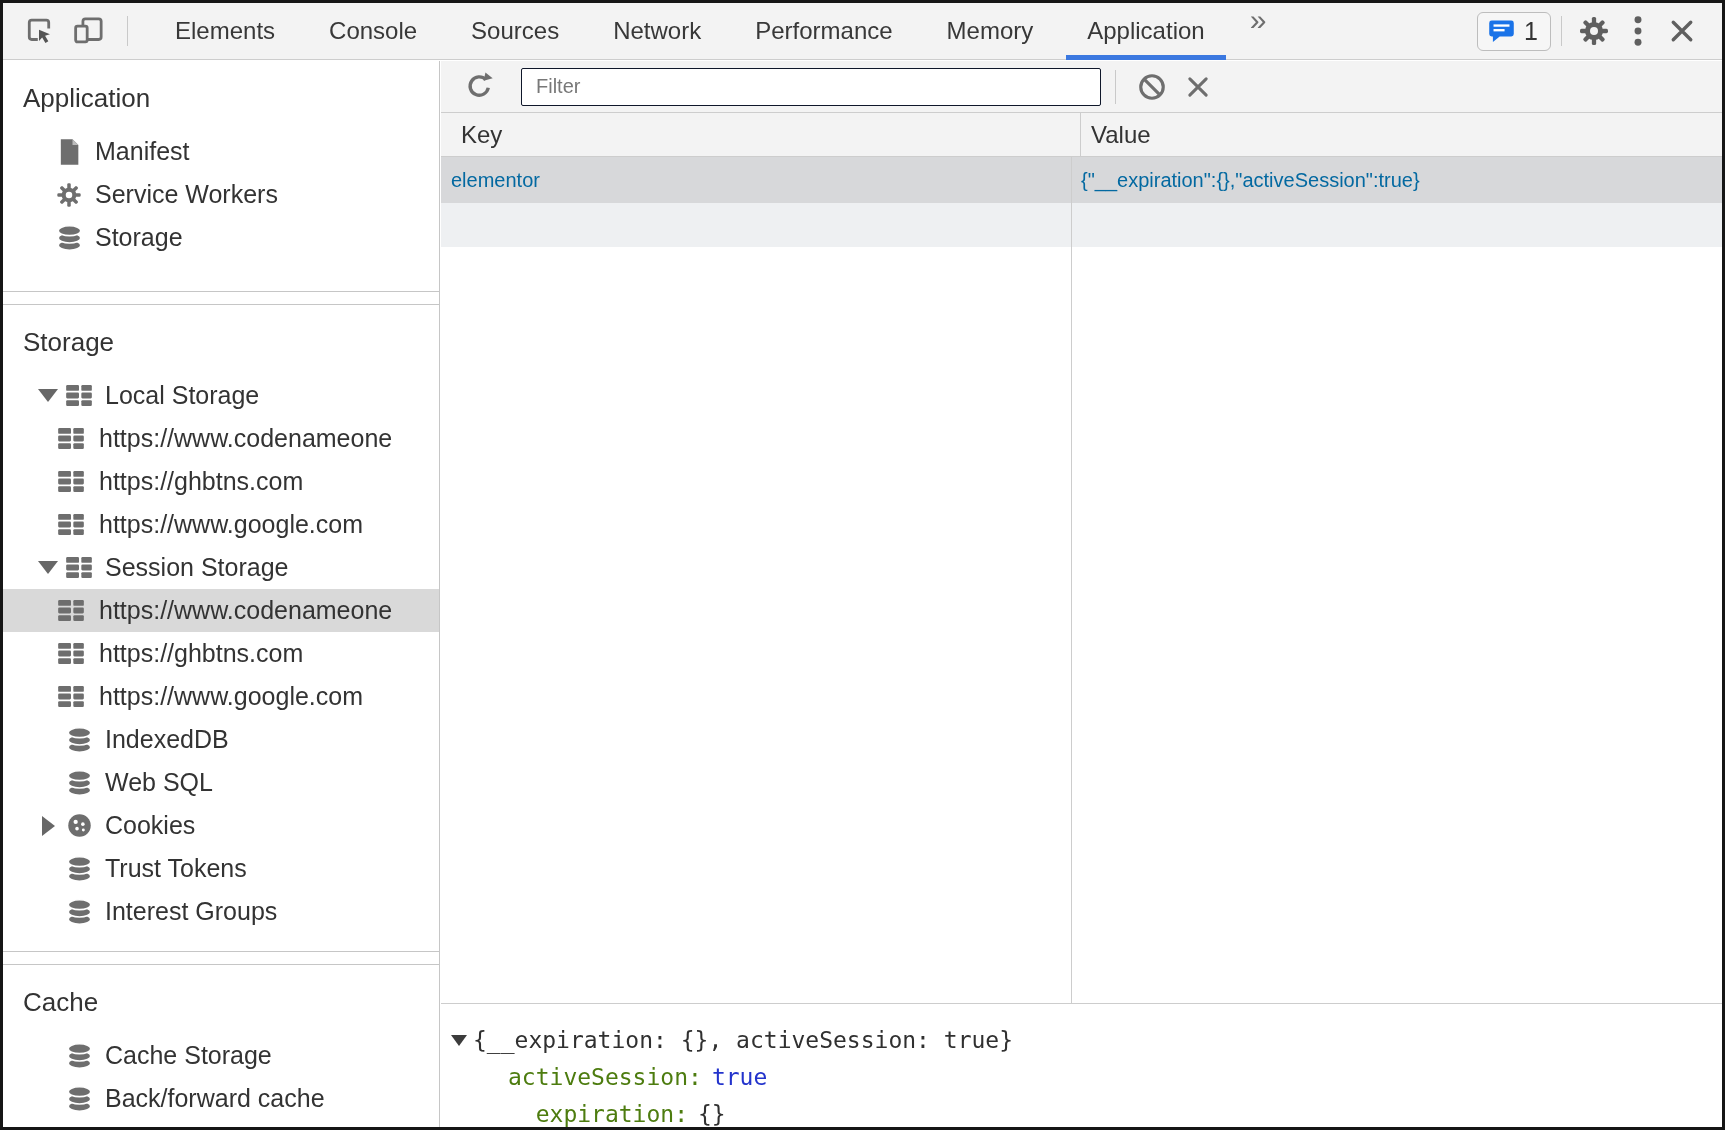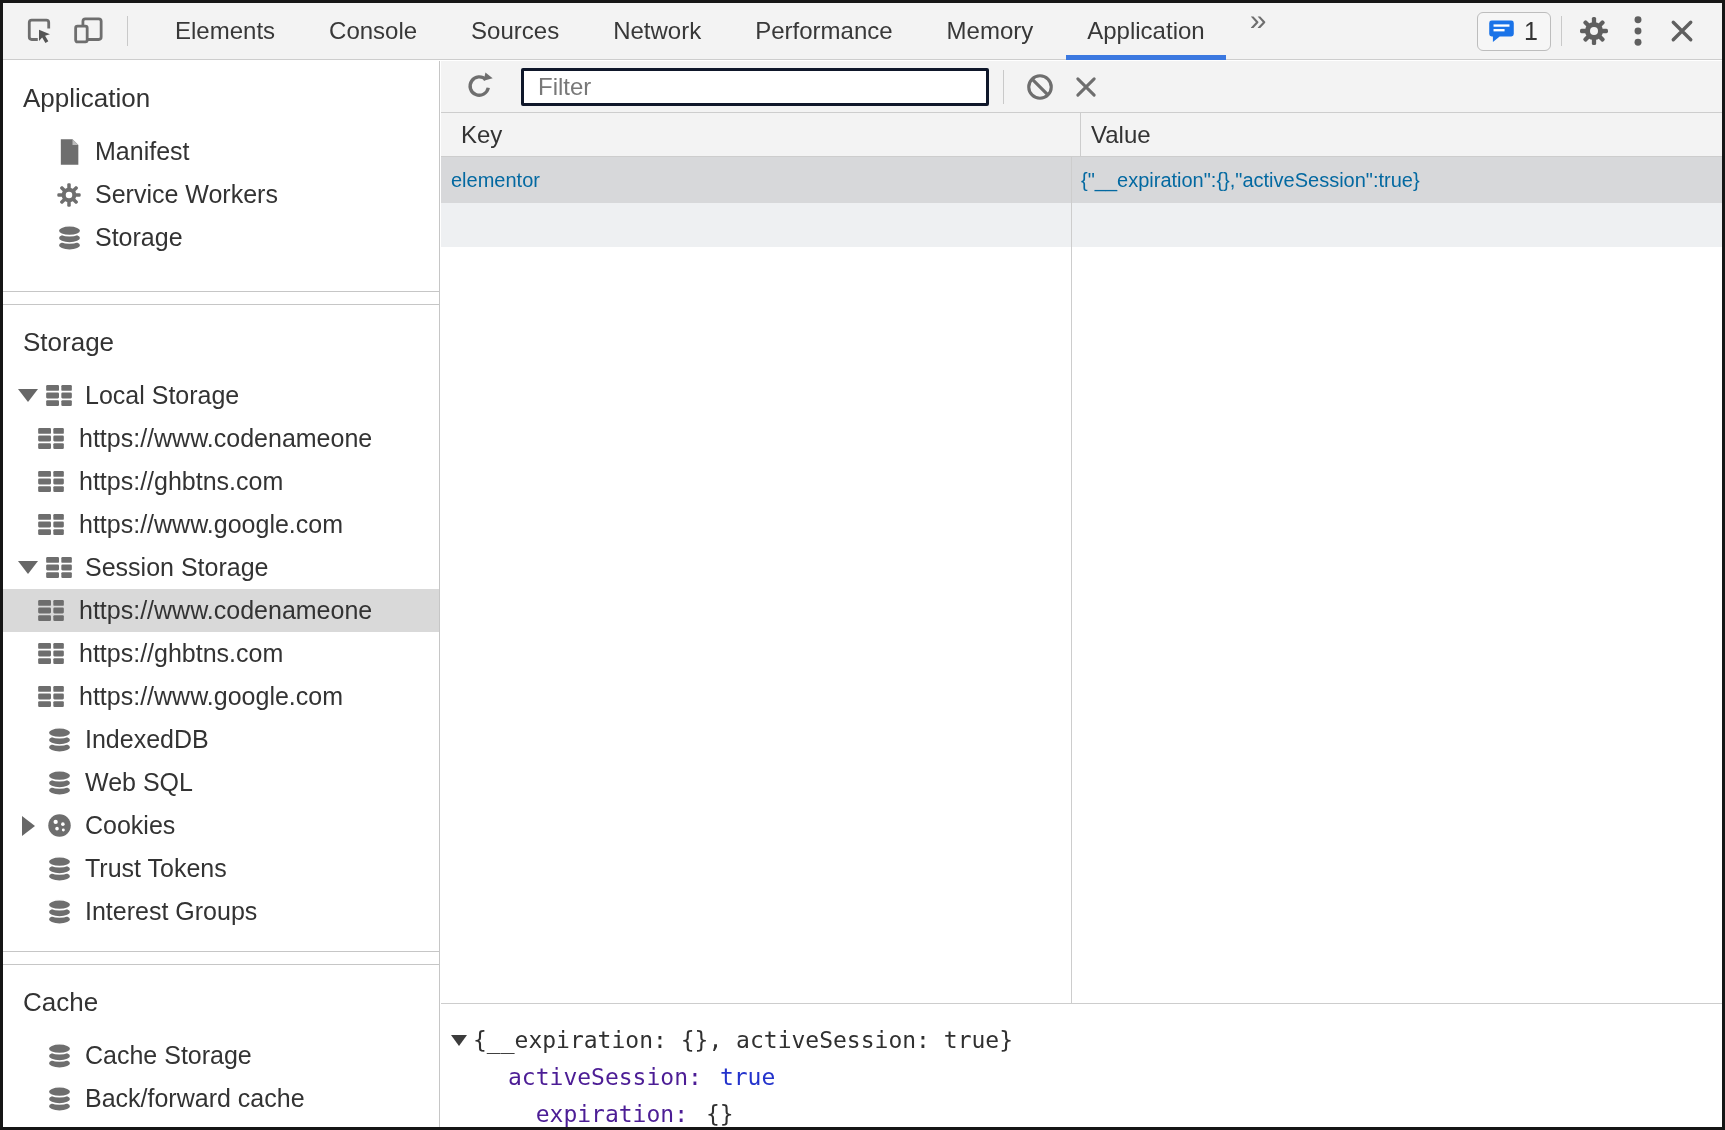--- a/index.html
+++ b/index.html
@@ -37,42 +37,42 @@
   
   .sidebar{
     position:absolute; top:58px; left:0; bottom:0; width:437px;
     background:#fff; border-right:1px solid #c6c6c6; overflow:hidden;
   }
   .side-section{ border-bottom:1px solid #c6c6c6; margin-bottom:12px; background:#fff; }
   .side-section + .side-section{ border-top:1px solid #c6c6c6; }
   .side-title{ font-size:26px; color:#333; padding:22px 0 16px 20px; }
   .srow{
     display:flex; align-items:center; height:43px; cursor:pointer;
-    padding-left:8px; white-space:nowrap; overflow:hidden;
+    padding-left:28px; white-space:nowrap; overflow:hidden;
   }
   .srow.app{ padding-left:52px; }
   .srow.selected{ background:#d9d9d9; }
   .cell{ width:34px; min-width:34px; display:flex; justify-content:center; align-items:center; }
   .cell.child{ width:56px; min-width:56px; justify-content:flex-end; padding-right:2px; }
   .s-icon{ display:flex; align-items:center; justify-content:center; width:28px; min-width:28px; }
   .srow .lbl, .srow .lbl{ margin-left:12px; font-size:25px; color:#333; }
   .sec-pad-b-lg{ padding-bottom:32px; }
   .sec-pad-b-md{ padding-bottom:18px; }
   .tri-down{ width:0; height:0; border-left:10px solid transparent; border-right:10px solid transparent; border-top:13px solid #676767; }
   .tri-right{ width:0; height:0; border-top:10px solid transparent; border-bottom:10px solid transparent; border-left:13px solid #676767; }
   
   .main{ position:absolute; left:438px; top:58px; right:0; bottom:0; background:#fff; }
   .toolbar{
     position:absolute; top:0; left:0; right:0; height:52px;
     background:#f3f3f3; border-bottom:1px solid #cdcdcd;
     display:flex; align-items:center; padding-left:18px;
   }
   .filter-input{
-    width:468px; height:38px; margin-left:16px; border:3px solid #0f172a; border-radius:2px;
-    font-family:"Liberation Sans", sans-serif; font-size:24px; padding:0 14px; color:#333;
+    width:580px; height:38px; margin-left:16px; border:1px solid #0f172a; border-radius:2px;
+    font-family:"Liberation Sans", sans-serif; font-size:20px; padding:0 14px; color:#333;
     outline:none; background:#fff;
   }
   .filter-input::placeholder{ color:#787878; }
   .tool-div{ width:1px; height:34px; background:#c9c9c9; margin:0 16px 0 14px; }
   .tool-btn{ display:flex; align-items:center; justify-content:center; width:40px; height:40px; cursor:pointer; margin-right:6px; }
   .thead{
     position:absolute; top:52px; left:0; right:0; height:44px;
     background:#f3f3f3; border-bottom:1px solid #cdcdcd; display:flex; align-items:center;padding-left:10px;
   }
   .th{ font-size:24px; color:#333; height:100%; display:flex; align-items:center; }
@@ -88,21 +88,21 @@
   .td.val{ flex:1; padding-left:10px; }
   .preview{
     position:absolute; left:0; right:0; bottom:0; height:124px;
     background:#fff; border-top:1px solid #cdcdcd;
     font-family:"DejaVu Sans Mono", monospace; font-size:23px; color:#303030;
     padding:18px 0 0 10px; line-height:37px;text-align:center;
   }
   .pline{ display:flex; align-items:center; white-space:pre; }
   .pline.indent{ padding-left:57px; }
   .ptri{ width:0; height:0; border-left:8px solid transparent; border-right:8px solid transparent; border-top:11px solid #3c3c3c; margin-right:6px; }
-  .pname{ color:#4c1d95; margin-right:18px; }
+  .pname{ color:#4d7c0f; margin-right:10px; }
   .pbool{ color:#2333cc; }
   .pobj{ color:#303030; }
 </style>
 </head>
 <body>
 
 <div class="root">
 
   <div class="tabbar">
     <div class="tb-left">

